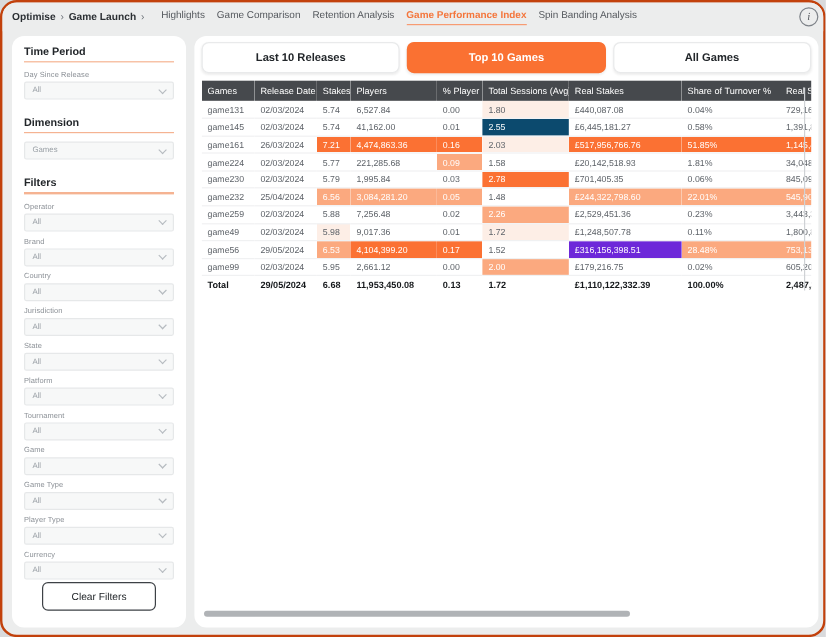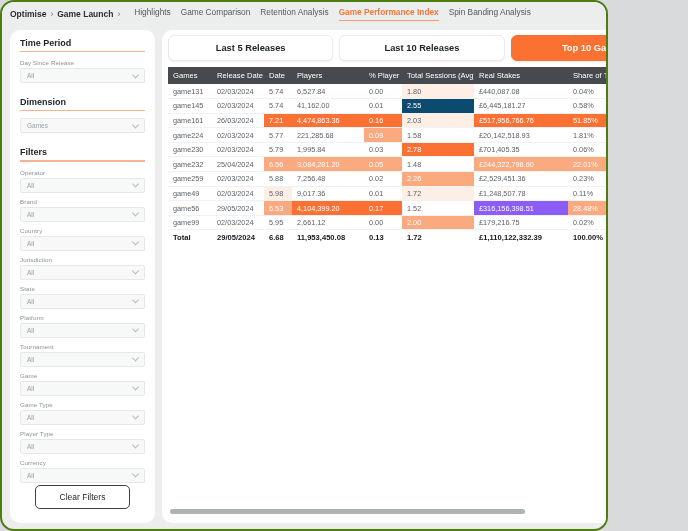--- a/index.html
+++ b/index.html
@@ -4,24 +4,24 @@
 <style>
   * { box-sizing: border-box; margin: 0; padding: 0; }
   html, body {
     width: 688px; height: 531px;
     font-family: "Liberation Sans", sans-serif;
     background: #d9dadc;
     overflow: hidden;
   }
   #app {
     position: relative;
-    width: 608px; height: 531px;
+    width: 688px; height: 531px;
     background: #eceded;
     border-radius: 14px;
-    border: 2px solid #4d7c0f;
+    border: 2px solid #c2410c;
     overflow: hidden;
   }
 
   
   .topbar {
     position: absolute; top: 0; left: 0;
     width: 688px; height: 24px;
     background: #eceded;
     display: flex; align-items: center;
     padding-left: 8px;
@@ -292,32 +292,32 @@
           </div>
         </div>
       </div>
     <div class="clear-wrap">
       <div class="clear-btn">Clear Filters</div>
     </div>
   </div>
 
   <div class="main">
     <div class="seg-row" id="segments">
-        <div class="seg">Last 5 Releases</div>
         <div class="seg">Last 10 Releases</div>
         <div class="seg active">Top 10 Games</div>
+        <div class="seg">All Games</div>
       </div>
 
     <div class="table-wrap">
       <table>
         <thead>
           <tr id="thead-row">
               <th style="width: 44px;">Games</th>
               <th style="width: 52px;">Release Date</th>
-              <th style="width: 28px;">Date</th>
+              <th style="width: 28px;">Stakes</th>
               <th style="width: 72px;">Players</th>
               <th style="width: 38px;">% Player</th>
               <th style="width: 72px;">Total Sessions (Avg)</th>
               <th style="width: 94px;">Real Stakes</th>
               <th style="width: 82px;">Share of Turnover %</th>
               <th style="width: 86px;">Real Spins</th>
             </tr>
         </thead>
         <tbody id="tbody">
             <tr>
@@ -408,21 +408,21 @@
               <td style="width: 82px; margin-left: 17px;">0.11%</td>
               <td style="width: 86px;">1,800,834.64</td>
             </tr>
             <tr>
               <td style="width: 44px;">game56</td>
               <td style="width: 52px;">29/05/2024</td>
               <td style="width: 28px; background: rgb(251, 169, 127); color: rgb(255, 255, 255);">6.53</td>
               <td style="width: 72px; background: rgb(251, 113, 51); color: rgb(255, 255, 255);">4,104,399.20</td>
               <td style="width: 38px; background: rgb(251, 113, 51); color: rgb(255, 255, 255);">0.17</td>
               <td style="width: 72px;">1.52</td>
-              <td style="width: 94px; background: #8b5cf6; color: rgb(255, 255, 255); margin-top: 16px;">£316,156,398.51</td>
+              <td style="width: 94px; background: #6d28d9; color: rgb(255, 255, 255); margin-top: 16px;">£316,156,398.51</td>
               <td style="width: 82px; background: rgb(251, 169, 127); color: rgb(255, 255, 255);">28.48%</td>
               <td style="width: 86px; background: rgb(251, 169, 127); color: rgb(255, 255, 255);">753,139,141.92</td>
             </tr>
             <tr>
               <td style="width: 44px;">game99</td>
               <td style="width: 52px;">02/03/2024</td>
               <td style="width: 28px;">5.95</td>
               <td style="width: 72px;">2,661.12</td>
               <td style="width: 38px;">0.00</td>
               <td style="width: 72px; background: rgb(251, 169, 127); color: rgb(255, 255, 255);">2.00</td>

